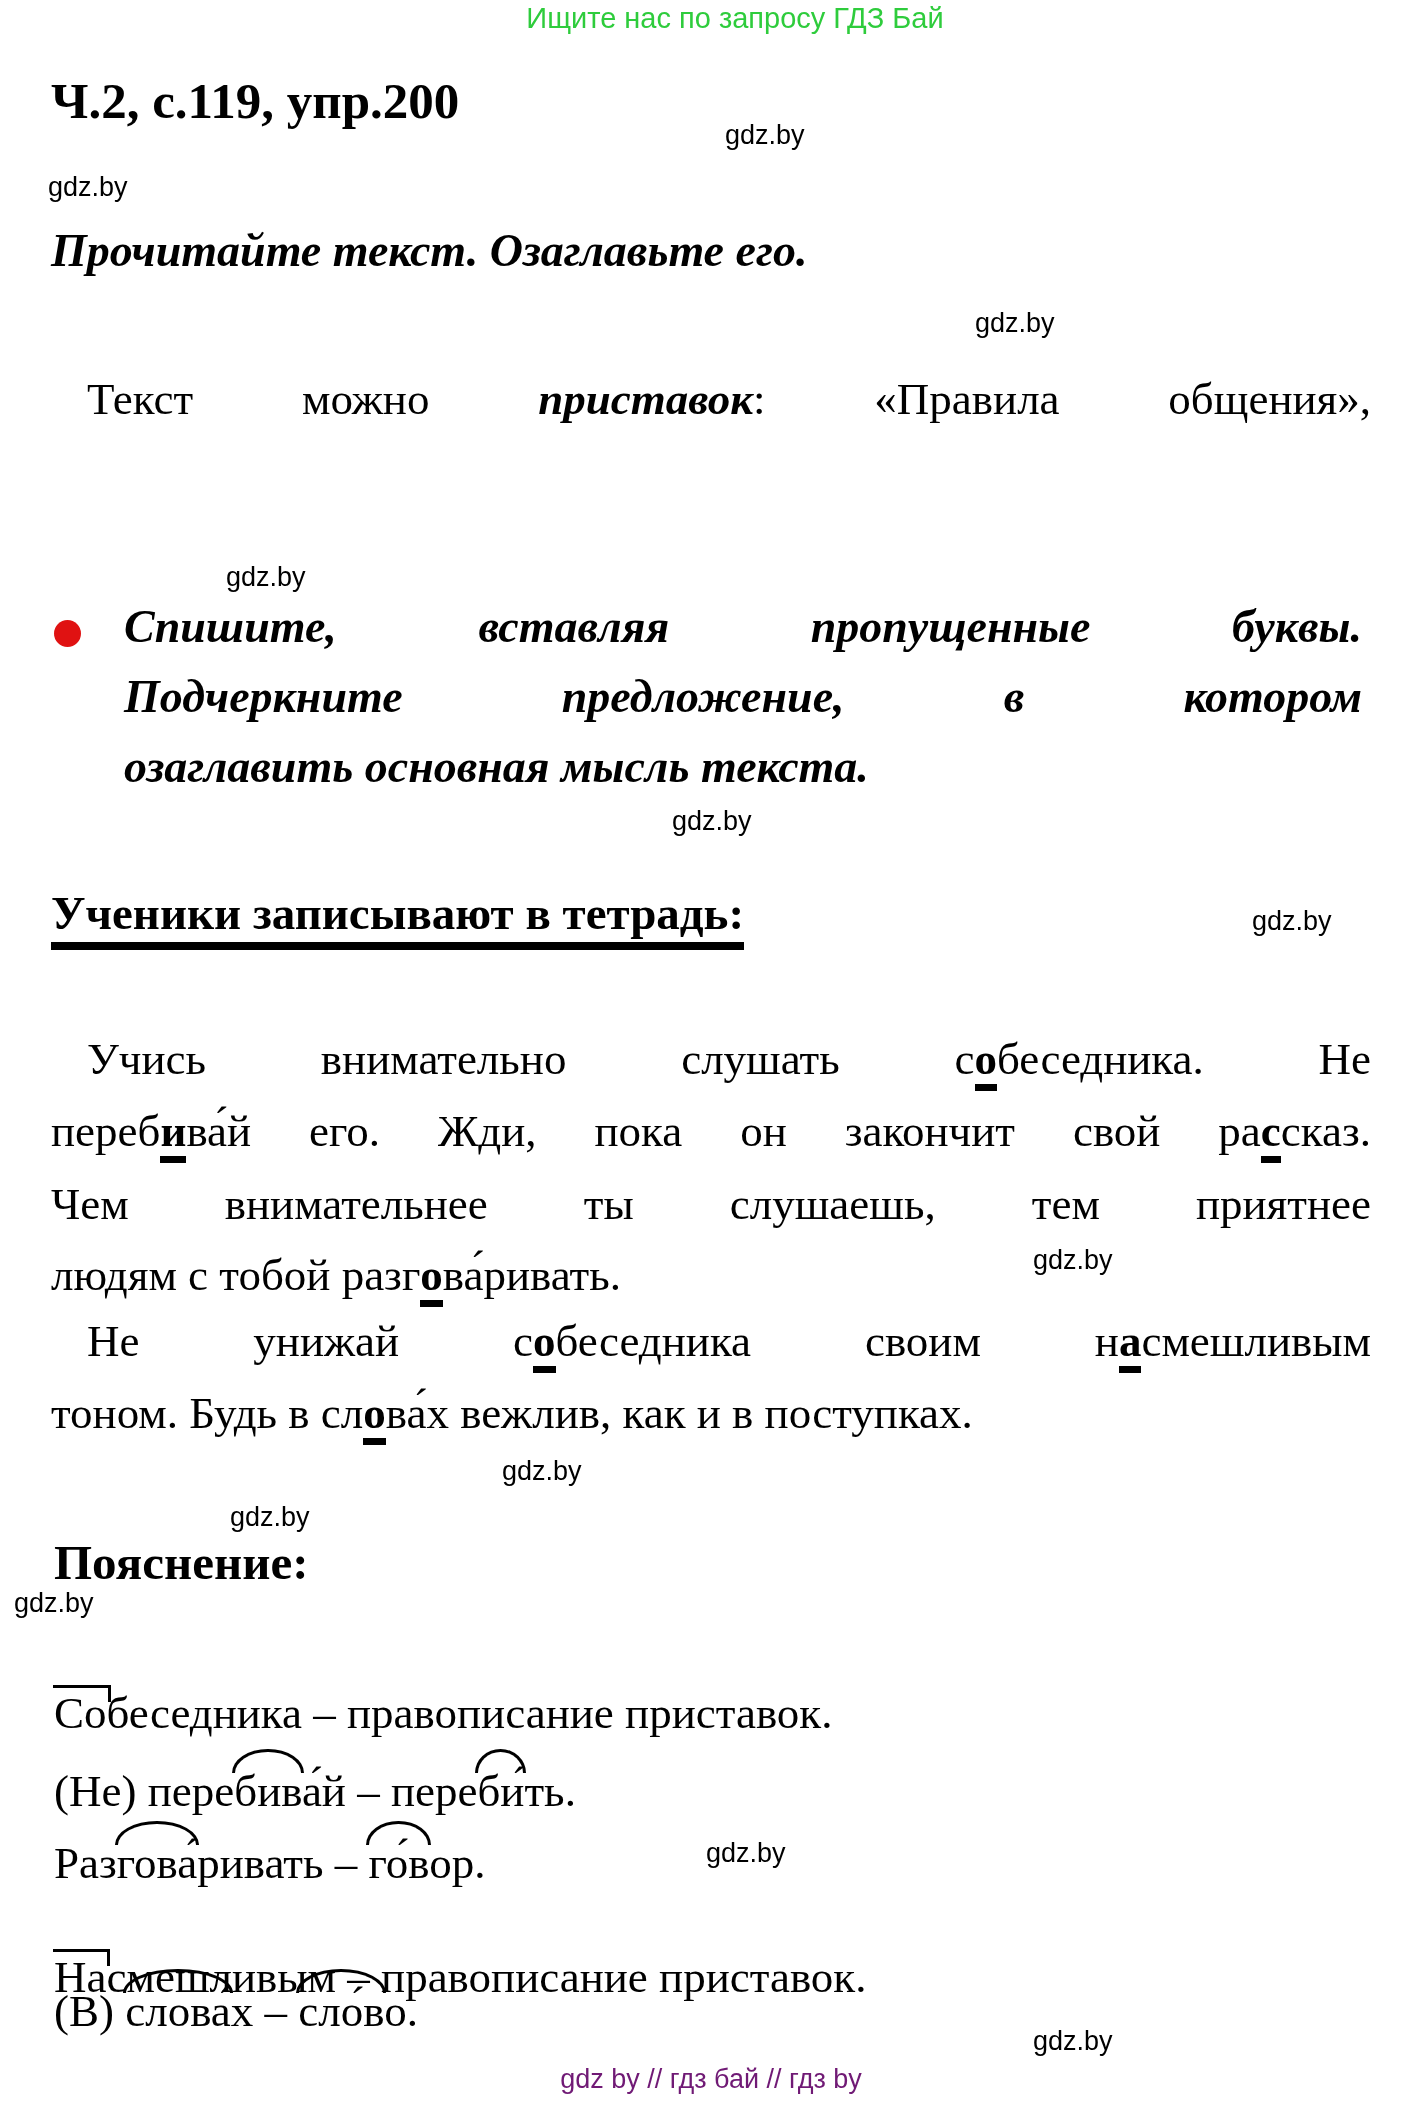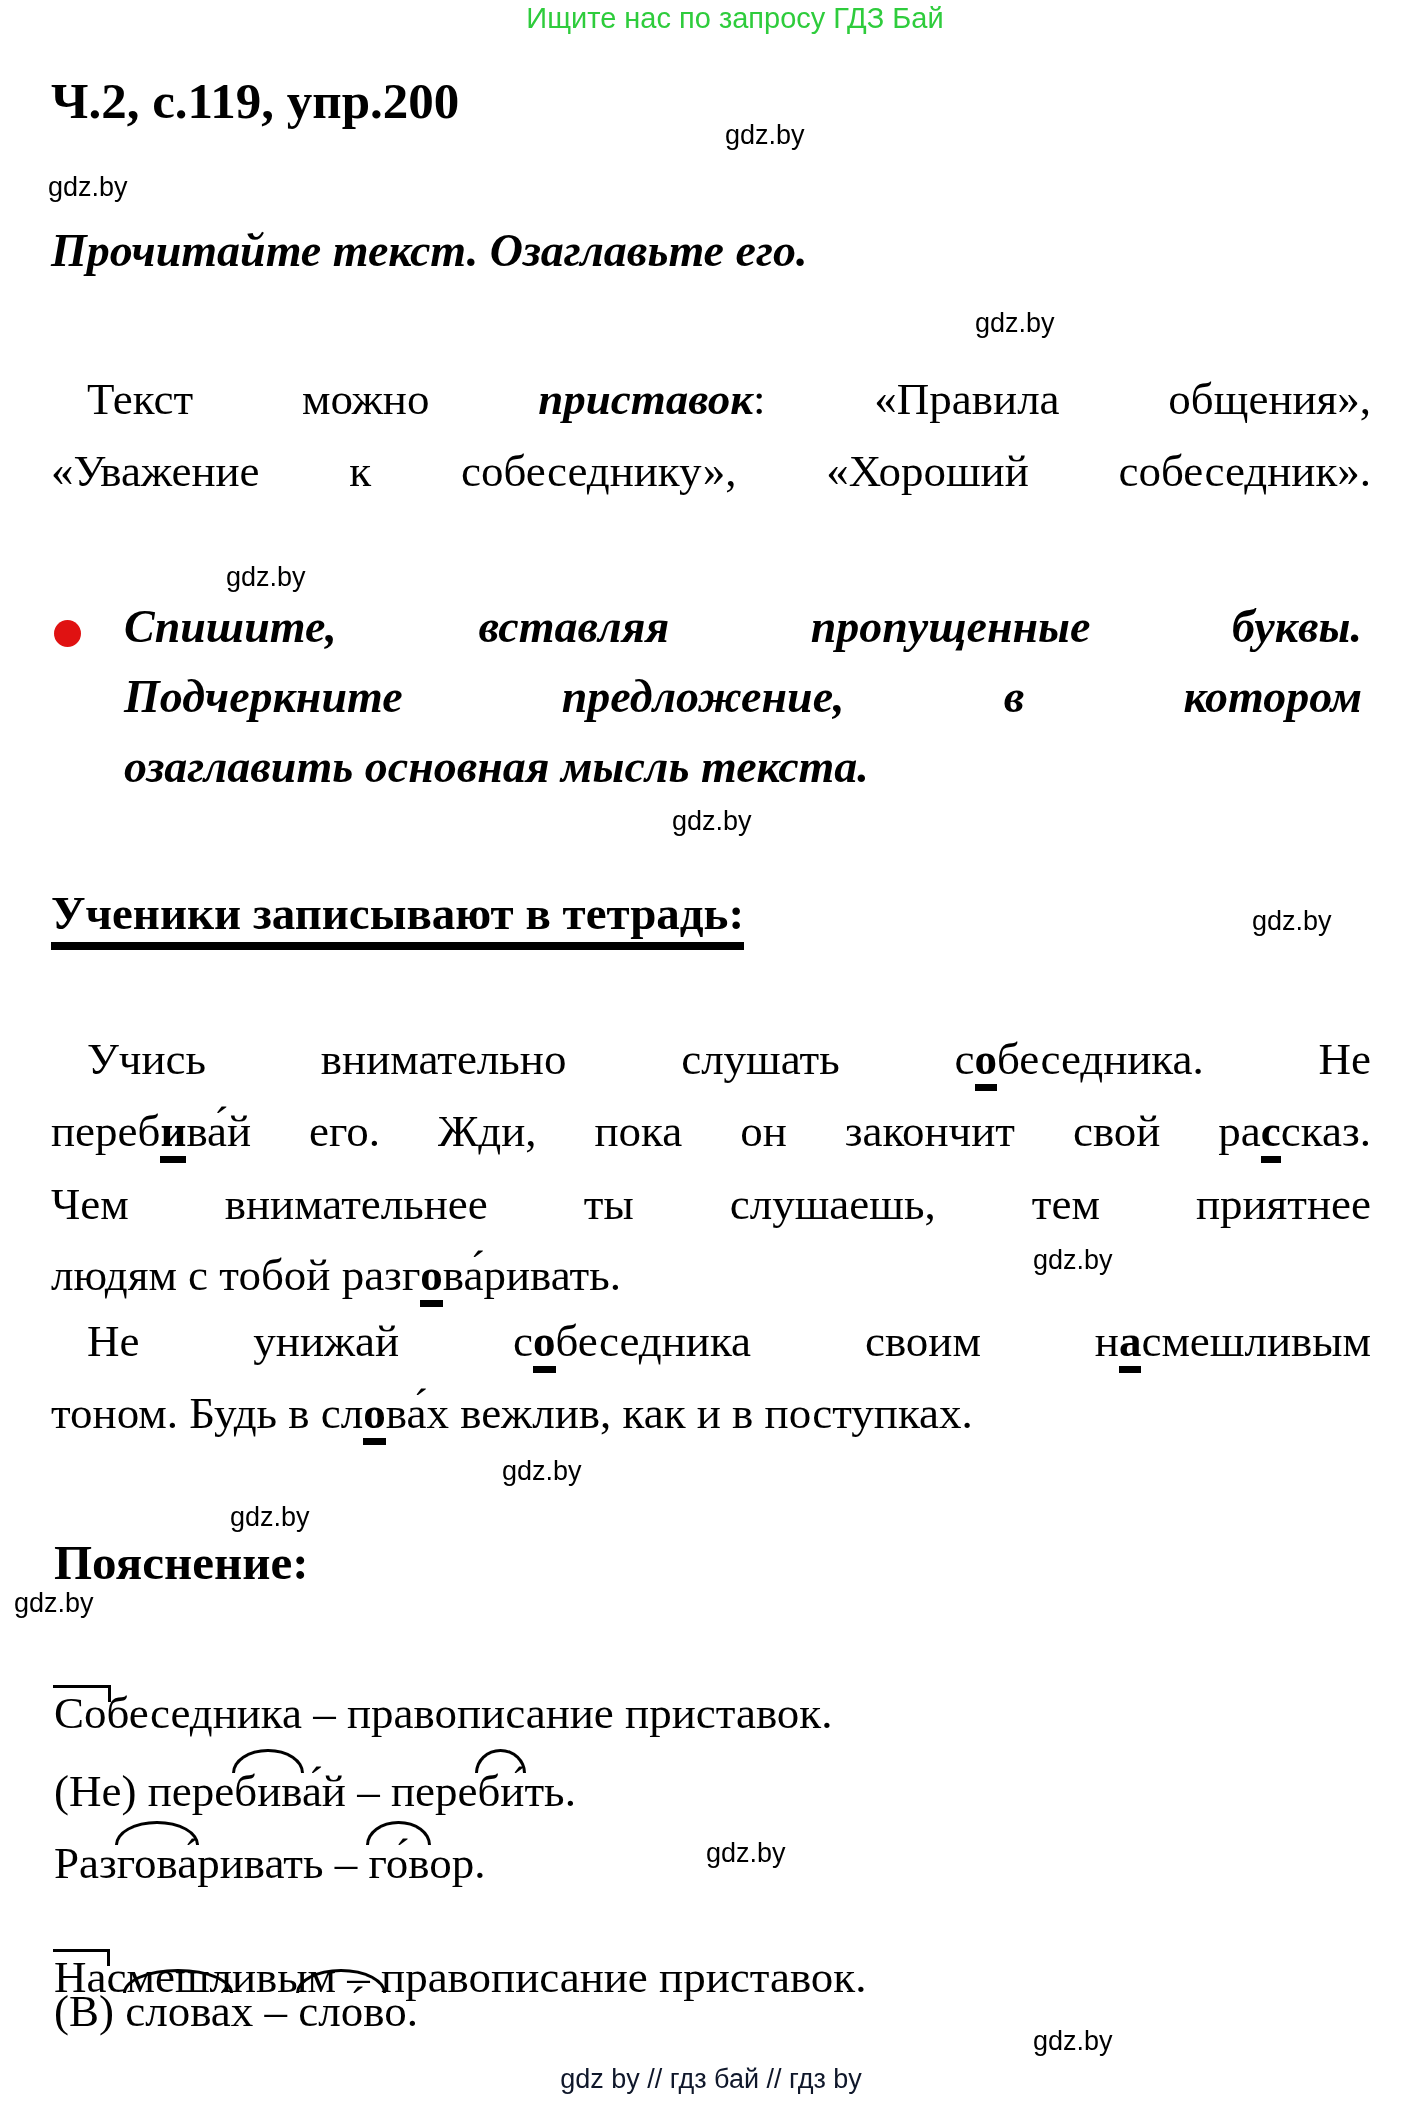--- a/index.html
+++ b/index.html
@@ -53,21 +53,20 @@
   <div class="wm" style="left:1033px;top:1245px;">gdz.by</div>
   <div class="wm" style="left:502px; top:1456px;">gdz.by</div>
   <div class="wm" style="left:230px; top:1502px;">gdz.by</div>
   <div class="wm" style="left:14px;  top:1588px;">gdz.by</div>
   <div class="wm" style="left:706px; top:1838px;">gdz.by</div>
   <div class="wm" style="left:1033px;top:2026px;">gdz.by</div>
 
   <div class="line task" style="left:51px; top:222px;">Прочитайте текст. Озаглавьте его.</div>
 
   <div class="line jline ind" style="left:51px; top:370px; width:1320px;"><span>Текст можно </span><span class="mk-bi">приставок</span><span>: «Правила общения»,</span></div>
-  <div class="line jline" style="left:51px; top:442px; width:1320px;"><span>«Уважение к собеседнику», «Хороший собеседник».</span></div>
 
   <span class="bullet-dot" style="background: rgb(224, 18, 18);"></span>
   <div class="line jline task" style="left:124px; top:598px; width:1238px;">Спишите, вставляя пропущенные буквы.</div>
   <div class="line jline task" style="left:124px; top:668px; width:1238px;">Подчеркните предложение, в котором</div>
   <div class="line task" style="left:124px; top:738px;">озаглавить основная мысль текста.</div>
 
   <div class="line head-u" style="left:51px; top:884px;">
     <span class="ul">Ученики записывают в тетрадь:</span>
   </div>
 
@@ -80,15 +79,15 @@
   <div class="line" style="left:51px; top:1384px;"><span>тоном. Будь в сл</span><span class="mk-u">о</span><span>ва́х вежлив, как и в поступках.</span></div>
 
   <div class="line expl-head" style="left:54px; top:1534px;">Пояснение:</div>
 
   <div class="line" style="left:54px; top:1684px;"><span class="mk-pre">Со</span><span>беседника – правописание приставок.</span></div>
   <div class="line" style="left:54px; top:1762px;"><span>(Не) пере</span><span class="mk-arc">бив</span><span>а́й – пере</span><span class="mk-arc">би́</span><span>ть.</span></div>
   <div class="line" style="left:54px; top:1834px;"><span>Раз</span><span class="mk-arc">гова́</span><span>ривать – </span><span class="mk-arc">го́в</span><span>ор.</span></div>
   <div class="line" style="left:54px; top:1908px;margin-top:40px;"><span class="mk-pre">На</span><span>смешливым – правописание приставок.</span></div>
   <div class="line" style="left:54px; top:1982px;"><span>(В) </span><span class="mk-arc">слова́</span><span>х – </span><span class="mk-arc">сло́в</span><span>о.</span></div>
 
-  <div class="footer" style="color: #0f172a;">gdz by  //  гдз бай  //  гдз by</div>
+  <div class="footer" style="color: #701a75;">gdz by  //  гдз бай  //  гдз by</div>
 
 </div>
 
 </body></html>

